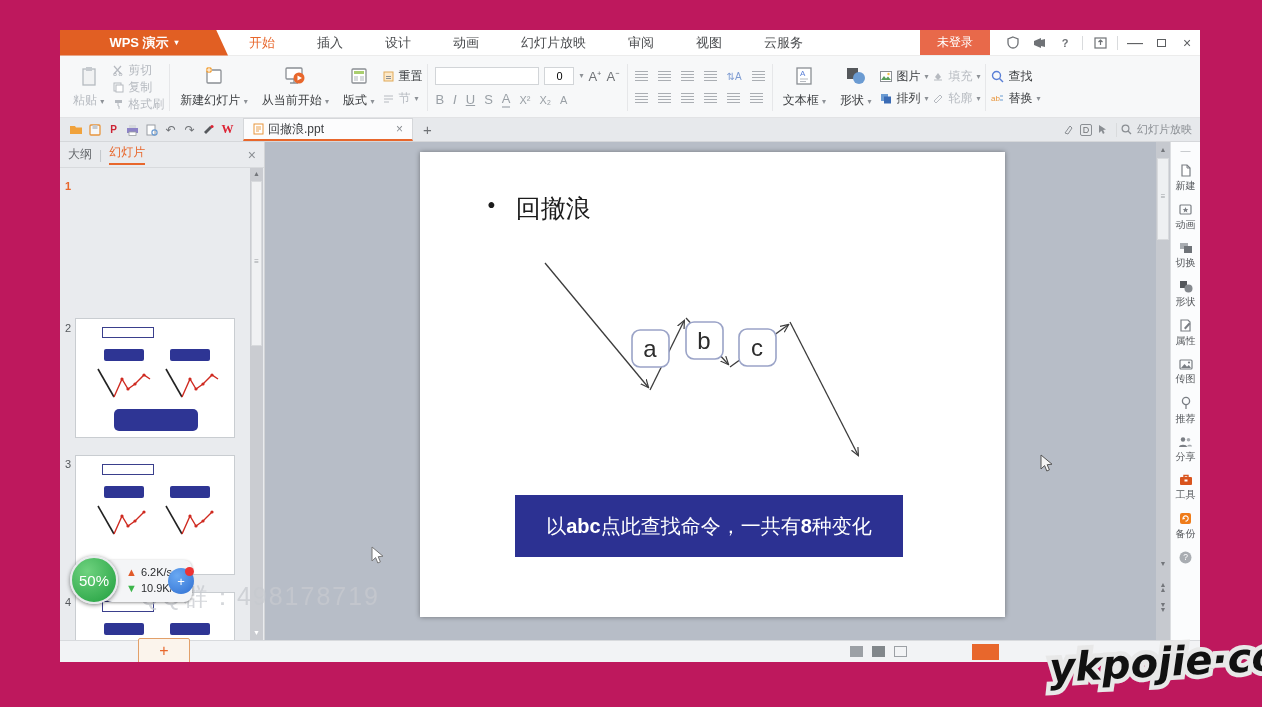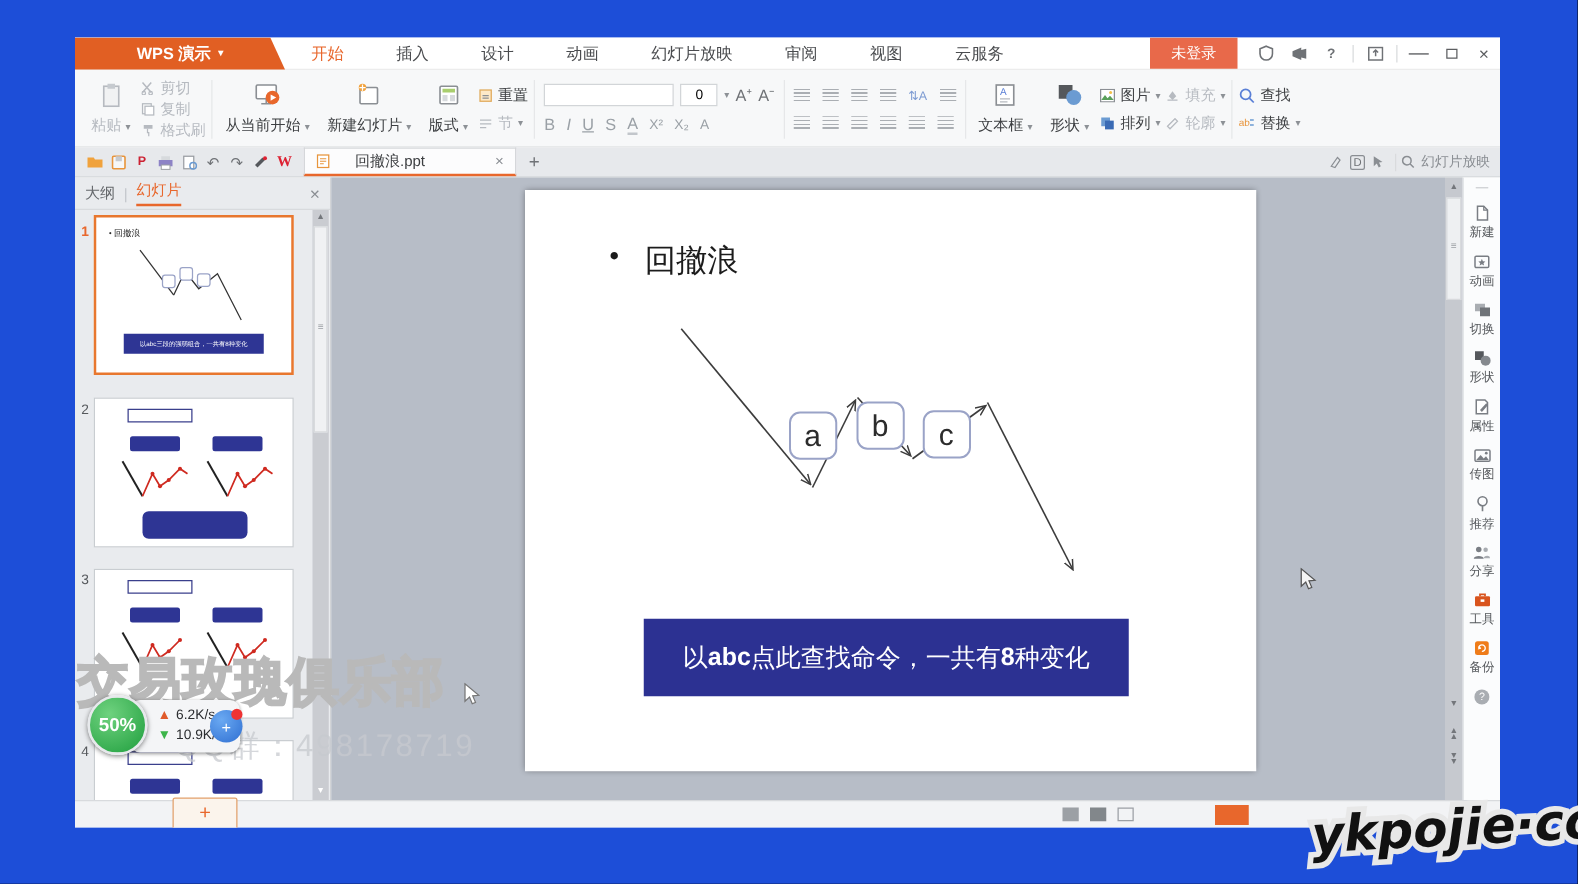--- a/index.html
+++ b/index.html
@@ -1,18 +1,18 @@
 <!DOCTYPE html>
 <html><head>
 <meta charset="utf-8">
 <style>
   * { margin:0; padding:0; box-sizing:border-box; }
   html,body { width:1262px; height:707px; background:#000; overflow:hidden;
               font-family:"Liberation Sans", sans-serif; }
-  .stage { position:absolute; left:0; top:0; width:1262px; height:707px; background:#1d4ed8; }
+  .stage { position:absolute; left:0; top:0; width:1262px; height:707px; background:#be185d; }
 
   
   .app { position:absolute; left:60px; top:30px; width:1140px; height:632px;
          background:#fff; overflow:hidden; }
 
   
   .menubar { height:26px; background:#fff; display:flex; align-items:center; border-bottom:1px solid #ececec; }
   .logo { width:168px; height:26px; background:#e15f23; color:#fff; font-size:13px; font-weight:bold;
           display:flex; align-items:center; justify-content:center; gap:6px;
           clip-path:polygon(0 0,156px 0,168px 100%,0 100%); }
@@ -44,21 +44,21 @@
   .lines-ic { width:13px; height:11px;
       background:repeating-linear-gradient(to bottom,#aaaeb3 0 1px,transparent 1px 3px); }
   .ic { display:inline-block; }
 
   
   .tabrow { height:24px; background:#e7e9ec; border-bottom:1px solid #d5d7da;
             display:flex; align-items:center; padding-left:6px; font-size:12px; }
   .qat { width:17px; height:16px; display:inline-flex; align-items:center; justify-content:center;
          margin:0 1px; color:#6f7276; font-size:12px; }
   .doctab { height:23px; align-self:flex-end; background:#fcfcfd; border:1px solid #d5d7da; border-bottom:2px solid #e8672c;
-            display:flex; align-items:center; gap:20px; padding:0 9px; margin-left:6px; color:#3c3e41; width:170px; }
+            display:flex; align-items:center; gap:4px; padding:0 9px; margin-left:6px; color:#3c3e41; width:170px; }
   .newtab { font-size:15px; color:#6f7276; padding:0 10px; }
   .findcmd { display:flex; align-items:center; gap:5px; color:#8a8e93; font-size:11px; margin-right:8px; }
 
   
   .content { position:relative; height:498px; display:flex; }
 
   
   .panel { width:205px; background:#e9ebee; border-right:1px solid #d2d4d7; position:relative; overflow:hidden; }
   .panel-h { height:26px; display:flex; align-items:center; padding:0 8px; font-size:12px; color:#66696d;
              border-bottom:1px solid #d8dadd; gap:7px; }
@@ -109,21 +109,21 @@
            display:flex; align-items:center; padding-left:14px; }
   .stat-ic { position:absolute; top:5px; width:13px; height:11px; background:#8d9196; opacity:.85; }
   .stat-orange { position:absolute; top:3px; width:27px; height:16px; background:#e8672c; }
 
   
   .wm-club { position:absolute; left:62px; top:518px; font-size:41px; font-weight:bold; letter-spacing:1px;
              color:rgba(255,255,255,.92); -webkit-text-stroke:2px #b9b9b9; white-space:nowrap; }
   .wm-gray { position:absolute; color:#c7cacF; font-size:25px; letter-spacing:2px; opacity:.75; white-space:nowrap; }
   .zoom-badge { position:absolute; left:70px; top:556px; width:48px; height:48px; border-radius:50%;
                 background:radial-gradient(circle at 35% 30%, #6fd27f, #1f9e3d); border:2px solid #e7e9ec;
-                color:#fff; font-size:15px; font-weight:bold; display:flex; align-items:center; justify-content:center;
+                color:#fff; font-size:15px; font-weight:normal; display:flex; align-items:center; justify-content:center;
                 box-shadow:0 1px 4px rgba(0,0,0,.5); z-index:6; }
   .speed { position:absolute; left:104px; top:560px; width:88px; height:42px; background:#f4f5f7;
            border-radius:8px; box-shadow:0 1px 3px rgba(0,0,0,.4); padding:4px 4px 4px 22px;
            font-size:11px; color:#2b2d30; z-index:5; }
   .speed .r { display:flex; align-items:center; gap:4px; height:16px; }
   .ball { position:absolute; left:168px; top:568px; width:26px; height:26px; border-radius:50%;
           background:radial-gradient(circle at 35% 30%, #6aa9f2, #2f6fd2); z-index:7;
           display:flex; align-items:center; justify-content:center; color:#fff; font-size:13px; }
   .ball::after { content:""; position:absolute; right:0; top:-1px; width:9px; height:9px; border-radius:50%; background:#e33; }
   .cursor { position:absolute; z-index:9; }
@@ -205,38 +205,38 @@
           <svg width="11" height="11" viewBox="0 0 11 11">
               <path d="M2 1 H9 V4 H2 Z" fill="#b6bac0"></path>
               <path d="M5 4 V7 H6 V10" stroke="#b6bac0" fill="none"></path>
             </svg>
           <span>格式刷</span>
           </span>
       </div>
       <div class="vsep"></div>
       <div class="bigbtn">
         <span class="ic">
+          <svg width="20" height="20" viewBox="0 0 20 20">
+              <rect x="3" y="4" width="14" height="13" rx="1" fill="#fff" stroke="#8b8f94" stroke-width="1.3"></rect>
+              <circle cx="5" cy="4" r="3" fill="#f2a23c"></circle>
+              <path d="M5 1.5 V6.5 M2.5 4 H7.5" stroke="#fff" stroke-width="1"></path>
+            </svg>
+        </span>
+        <span><span>新建幻灯片</span> <span class="caret">▾</span></span>
+      </div>
+      <div class="bigbtn">
+        <span class="ic">
           <svg width="22" height="20" viewBox="0 0 22 20">
               <rect x="2" y="2" width="16" height="11" rx="1" fill="#fff" stroke="#8b8f94" stroke-width="1.3"></rect>
               <path d="M10 13 V17 M6 17 H14" stroke="#8b8f94" stroke-width="1.3"></path>
               <circle cx="15" cy="12" r="5.5" fill="#e8672c"></circle>
               <path d="M13.5 9.5 L18 12 L13.5 14.5 Z" fill="#fff"></path>
             </svg>
         </span>
         <span><span>从当前开始</span> <span class="caret">▾</span></span>
-      </div>
-      <div class="bigbtn">
-        <span class="ic">
-          <svg width="20" height="20" viewBox="0 0 20 20">
-              <rect x="3" y="4" width="14" height="13" rx="1" fill="#fff" stroke="#8b8f94" stroke-width="1.3"></rect>
-              <circle cx="5" cy="4" r="3" fill="#f2a23c"></circle>
-              <path d="M5 1.5 V6.5 M2.5 4 H7.5" stroke="#fff" stroke-width="1"></path>
-            </svg>
-        </span>
-        <span><span>新建幻灯片</span> <span class="caret">▾</span></span>
       </div>
       <div class="bigbtn">
         <span class="ic">
           <svg width="20" height="20" viewBox="0 0 20 20">
               <rect x="3" y="3" width="14" height="14" rx="1" fill="#fff" stroke="#8b8f94" stroke-width="1.3"></rect>
               <rect x="5" y="5" width="10" height="3" fill="#a9ce6e"></rect>
               <rect x="5" y="10" width="4" height="5" fill="#d7dadd"></rect>
               <rect x="11" y="10" width="4" height="5" fill="#d7dadd"></rect>
             </svg>
         </span>
@@ -444,31 +444,20 @@
       <div class="panel">
         <div class="panel-h">
           <span>大纲</span>
           <span style="color:#c2c6cb">|</span>
           <span class="act">幻灯片</span>
           <div style="flex:1"></div>
           <span style="font-size:14px;color:#8a8e93">×</span>
         </div>
         <div class="plist">
           <span class="tnum sel" style="top:12px">1</span>
-          <div class="thumb sel" style="top:4px; height:128px">
-            <span class="t-title"><span>•</span> <span>回撤浪</span></span>
-            <svg width="160" height="80" viewBox="0 0 160 80" style="position:absolute;left:0;top:14px">
-              <path d="M35 12 L62 48" stroke="#333" stroke-width="1" fill="none"></path>
-              <path d="M62 48 L71 29 L82 43 L97 31 L116 68" stroke="#333" stroke-width="1" fill="none"></path>
-              <rect x="53" y="32" width="10" height="10" rx="2" fill="#fff" stroke="#9aa3c7"></rect>
-              <rect x="67" y="26" width="10" height="10" rx="2" fill="#fff" stroke="#9aa3c7"></rect>
-              <rect x="81" y="31" width="10" height="10" rx="2" fill="#fff" stroke="#9aa3c7"></rect>
-            </svg>
-            <div class="mbanner">以abc三段的强弱组合，一共有8种变化</div>
-          </div>
 
           <span class="tnum" style="top:154px">2</span>
           <div class="thumb" style="top:150px; height:120px">
             <div class="mbox"></div>
             <div class="mpill" style="left:28px; top:30px"></div>
             <div class="mpill" style="left:94px; top:30px"></div>
             <svg width="64" height="40" viewBox="0 0 64 40" style="position:absolute;left:16px;top:48px">
               <path d="M6 2 L22 30" stroke="#222" stroke-width="1.6"></path>
               <path d="M22 30 L30 12 L36 22 L43 17 L52 8 L58 12" stroke="#cf2a20" stroke-width="1.4" fill="none"></path>
               <circle cx="30" cy="12" r="1.6" fill="#cf2a20"></circle>
@@ -669,21 +658,20 @@
       <div class="addslide">
           <span>+</span>
         </div>
       <span class="stat-ic" style="left:790px"></span>
       <span class="stat-ic" style="left:812px; background:#6f7378"></span>
       <span class="stat-ic" style="left:834px; background:transparent; border:1.5px solid #8d9196"></span>
       <span class="stat-orange" style="left:912px"></span>
     </div>
   </div>
 
-  <div class="wm-club">交易玫瑰俱乐部</div>
   <div class="wm-gray" style="left:140px; top:580px">QQ群：498178719</div>
 
   <div class="speed">
     <div class="r">
         <span style="color:#e05a2a">▲</span>
       <span>6.2K/s</span>
       </div>
     <div class="r">
         <span style="color:#3cb54a">▼</span>
       <span>10.9K/s</span>

